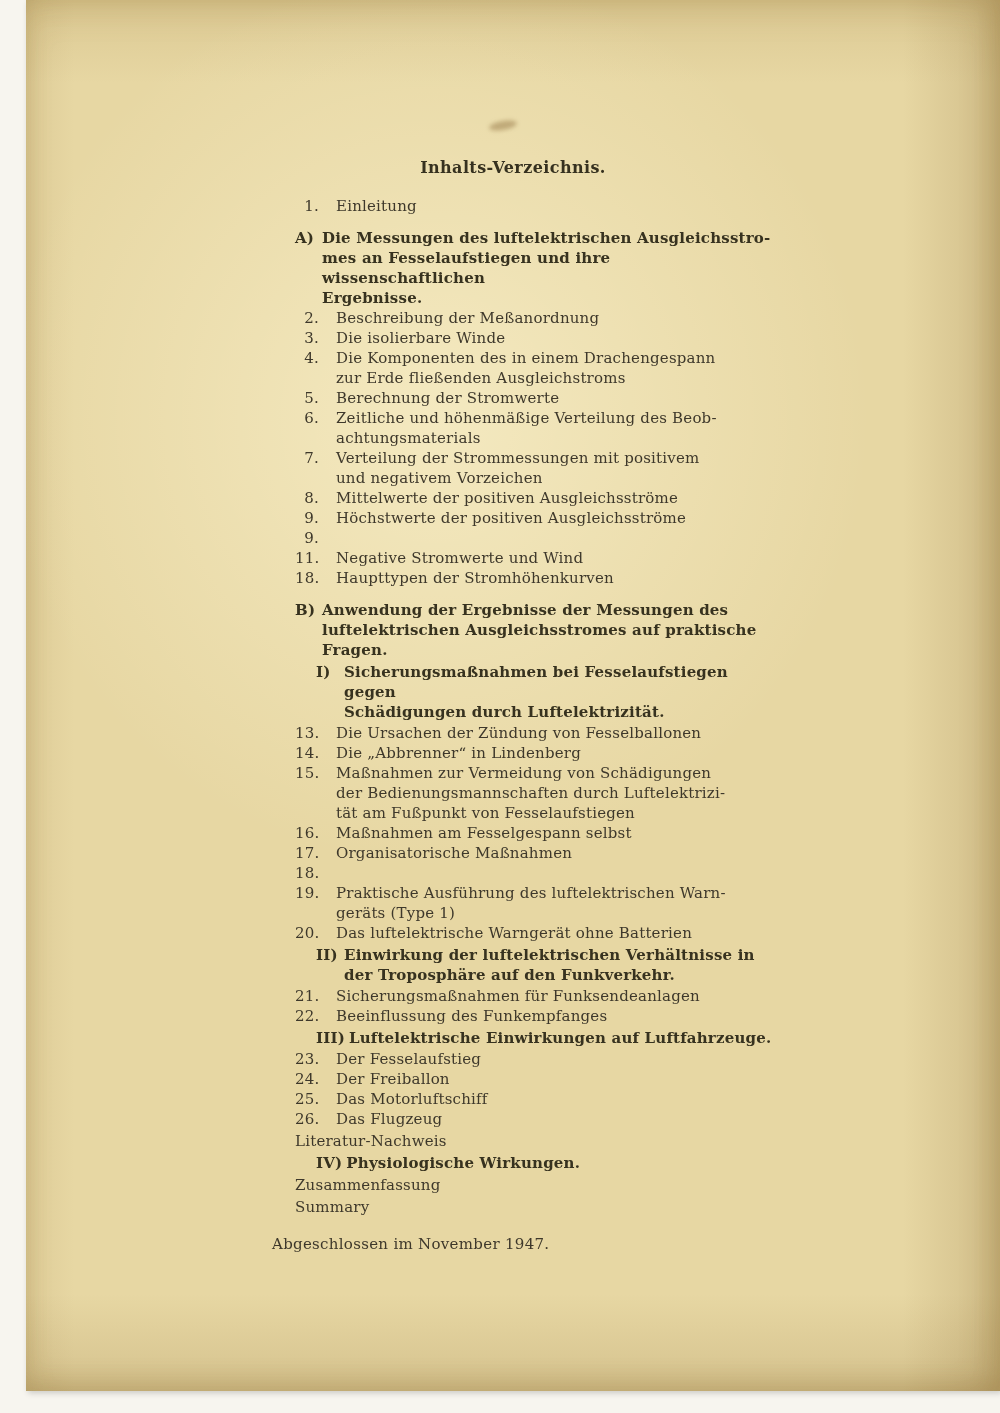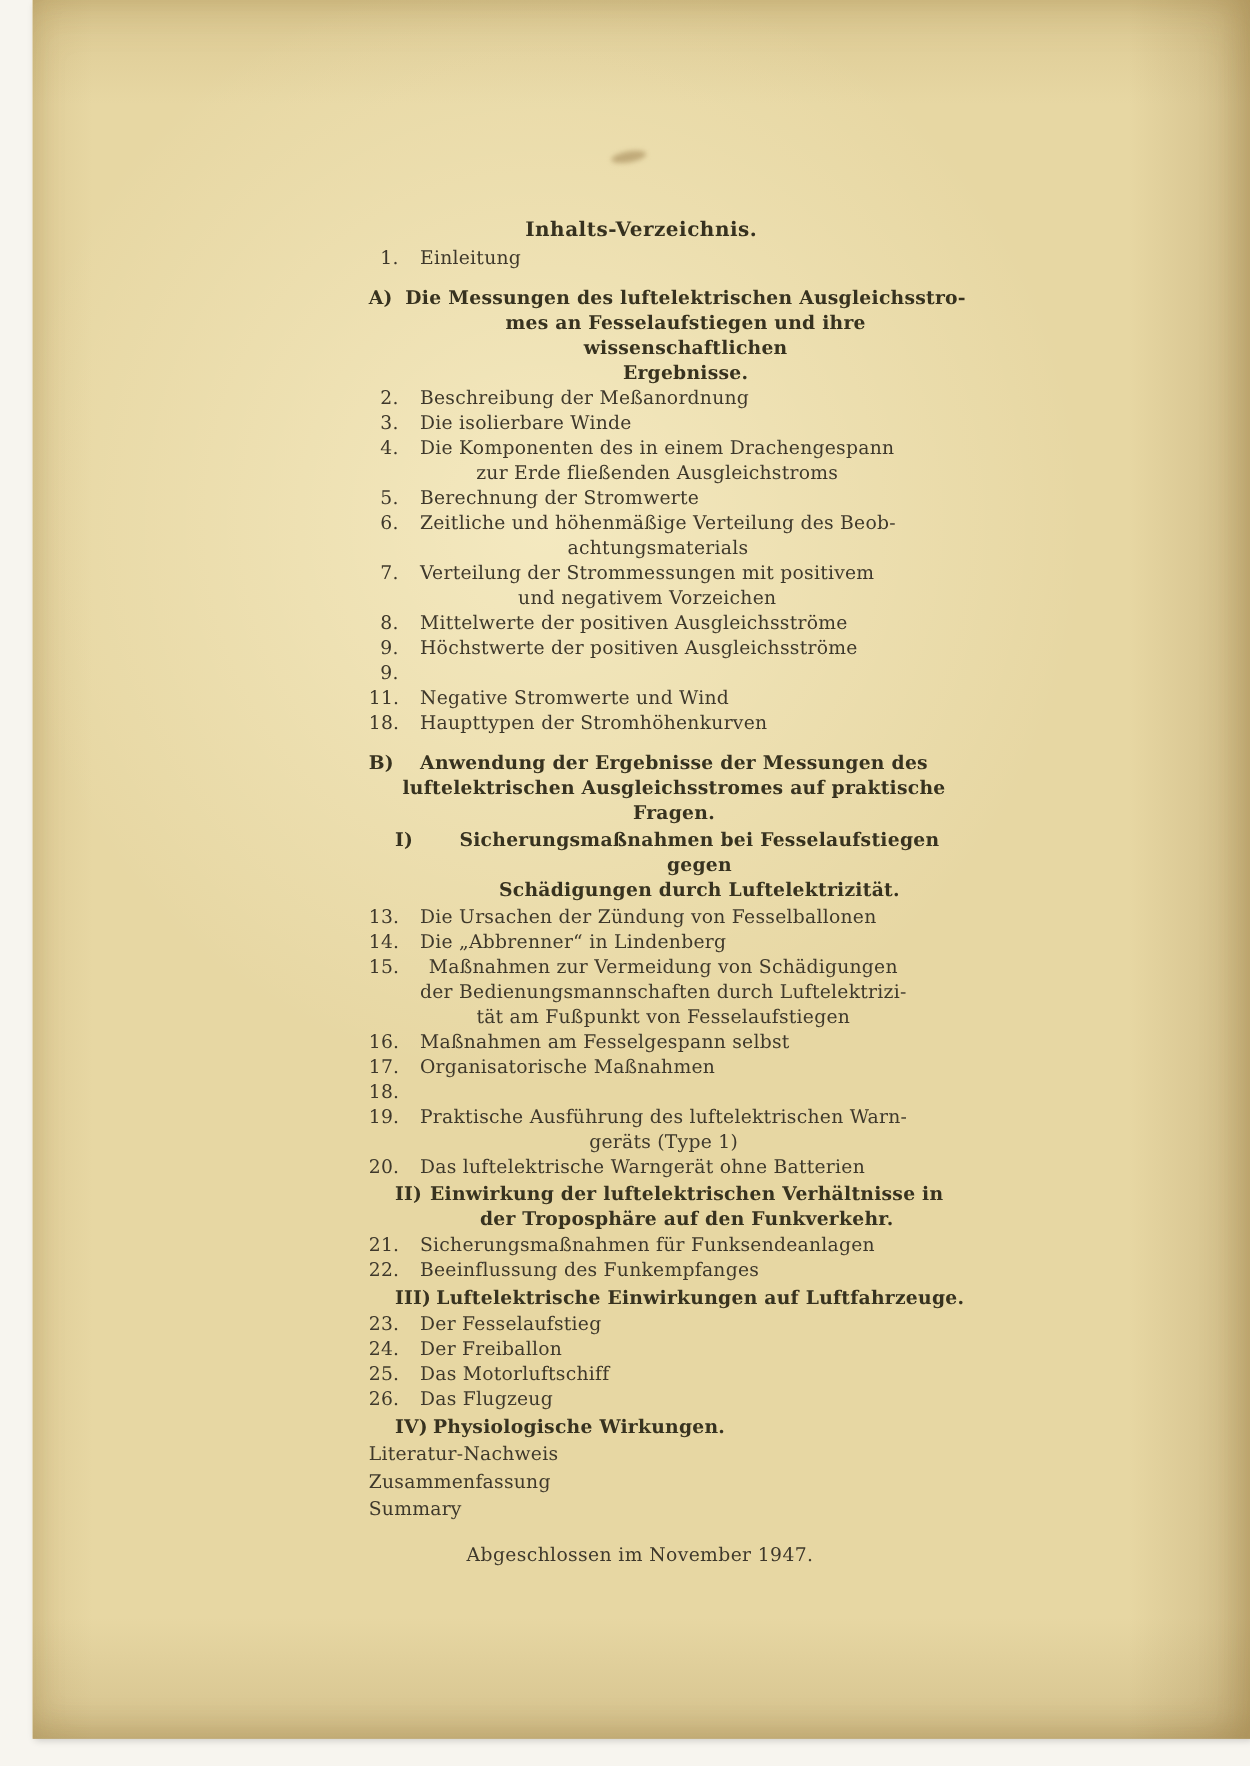--- a/index.html
+++ b/index.html
@@ -42,21 +42,21 @@
     background: rgba(150,120,70,0.5);
     border-radius: 50%;
     filter: blur(2px);
     transform: rotate(-10deg);
   }
   .title {
     position: absolute;
     top: 158px;
     left: 0;
     right: 0;
-    margin: 16px;
+    margin: 0;
     text-align: center;
     font-size: 16px;
     line-height: 20px;
     font-weight: bold;
     letter-spacing: 0.4px;
     color: #36311f;
   }
   .toc {
     position: absolute;
     left: 269px;
@@ -71,21 +71,20 @@
     letter-spacing: 0.2px;
   }
   .row .num {
     flex: none;
     width: 24px;
     text-align: right;
     margin-right: 17px;
   }
   .row .txt {
     white-space: pre-line;
-    text-align: center;
   }
   .row.sectionA {
     font-weight: bold;
     color: #37321f;
     margin-top: 12px;
   }
   .row.sectionA .num {
     text-align: left;
     width: 22px;
     margin-right: 5px;
@@ -103,21 +102,21 @@
     min-width: 24px;
     margin-right: 4px;
   }
   .row.plain {
     margin-top: 2px;
   }
   .closing {
     position: relative;
     left: -23px;
     margin: 17px 0 0 0;
-    text-align: center;
+    text-align: left;
     font-size: 15px;
     line-height: 20px;
     letter-spacing: 0.3px;
     color: #3e382b;
   }
 </style>
 </head>
 <body>
 
 <div class="paper">
@@ -252,26 +251,26 @@
         <span class="txt">Der Freiballon</span>
       </div>
       <div class="row item">
         <span class="num">25.</span>
         <span class="txt">Das Motorluftschiff</span>
       </div>
       <div class="row item">
         <span class="num">26.</span>
         <span class="txt">Das Flugzeug</span>
       </div>
+      <div class="row plain">
+        <span class="txt">Literatur-Nachweis</span>
+      </div>
       <div class="row sectionI">
         <span class="num">IV)</span>
         <span class="txt">Physiologische Wirkungen.</span>
-      </div>
-      <div class="row plain">
-        <span class="txt">Literatur-Nachweis</span>
       </div>
       <div class="row plain">
         <span class="txt">Zusammenfassung</span>
       </div>
       <div class="row plain">
         <span class="txt">Summary</span>
       </div>
       <p class="closing" id="closing">Abgeschlossen im November 1947.</p>
   </div>
 </div>

